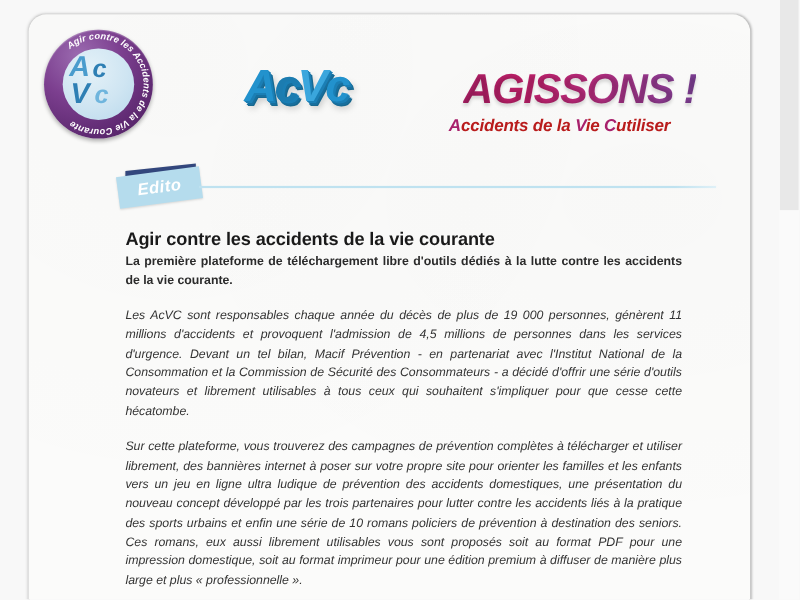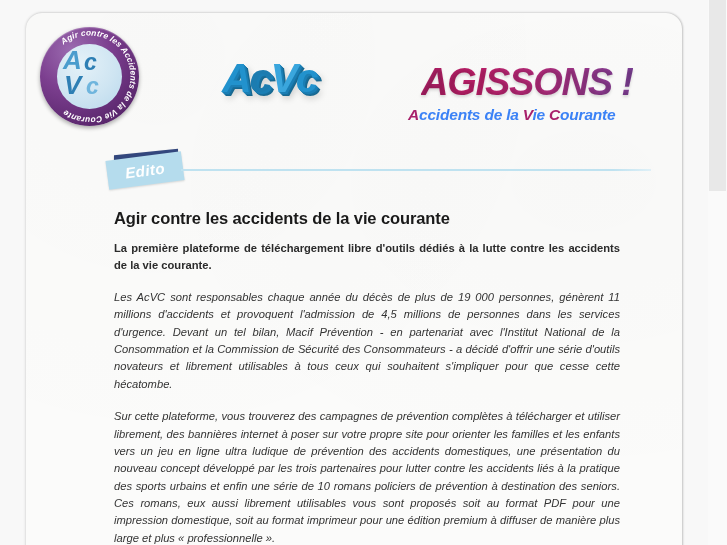--- a/index.html
+++ b/index.html
@@ -167,21 +167,21 @@
     left: 186px;
     top: 51px;
     font-size: 15.5px;
     font-weight: bold;
     font-style: italic;
     letter-spacing: -0.2px;
     line-height: 1;
     white-space: nowrap;
   }
   .wm-sub .m { color: #a8216c; }
-  .wm-sub .b { color: #3b82f6; }
+  .wm-sub .b { color: #b91c1c; }
 
   
   .edito-zone {
     position: relative;
     height: 42px;
   }
   .edito-fold {
     position: absolute;
     left: 88px;
     top: 2px;
@@ -233,21 +233,21 @@
     color: #2c2c2c;
   }
   .article h1 {
     margin: 17px 0 0 0;
     font-size: 16.5px;
     font-weight: bold;
     letter-spacing: -0.1px;
     color: #1a1a1a;
   }
   .intro {
-    margin: 12px 0 0 0;
+    margin: 2px 0 0 0;
     font-size: 11.2px;
     font-weight: bold;
     line-height: 1.52;
     text-align: justify;
     color: #2b2b2b;
   }
   .body-p {
     margin: 15px 0 0 0;
     font-size: 11.2px;
     line-height: 1.55;
@@ -282,21 +282,21 @@
             <textPath href="#ringpath" startOffset="14%">Agir contre les Accidents de la Vie Courante</textPath>
           </text>
         </svg>
       </div>
 
       <div class="wordmark">
         <div class="wm-acvc"><span>A</span><span class="c-dark">c</span><span class="c-mid">V</span><span>c</span></div>
 
         <div class="wm-agissons">AGISSONS !</div>
 
-        <div class="wm-sub"><span class="m">A</span><span class="b">ccidents</span><span class="b"> de la </span><span class="m">V</span><span class="b">ie</span><span class="b"> </span><span class="m">C</span><span class="b">ourante</span></div>
+        <div class="wm-sub"><span class="m">A</span><span class="b">ccidents</span><span class="b"> de la </span><span class="m">V</span><span class="b">ie</span><span class="b"> </span><span class="m">C</span><span class="b">utiliser</span></div>
       </div>
     </div>
 
     <div class="edito-zone">
       <div class="edito-fold"></div>
       <div class="edito-tab"></div>
       <div class="edito-label">Edito</div>
       <div class="edito-rule"></div>
     </div>
 

